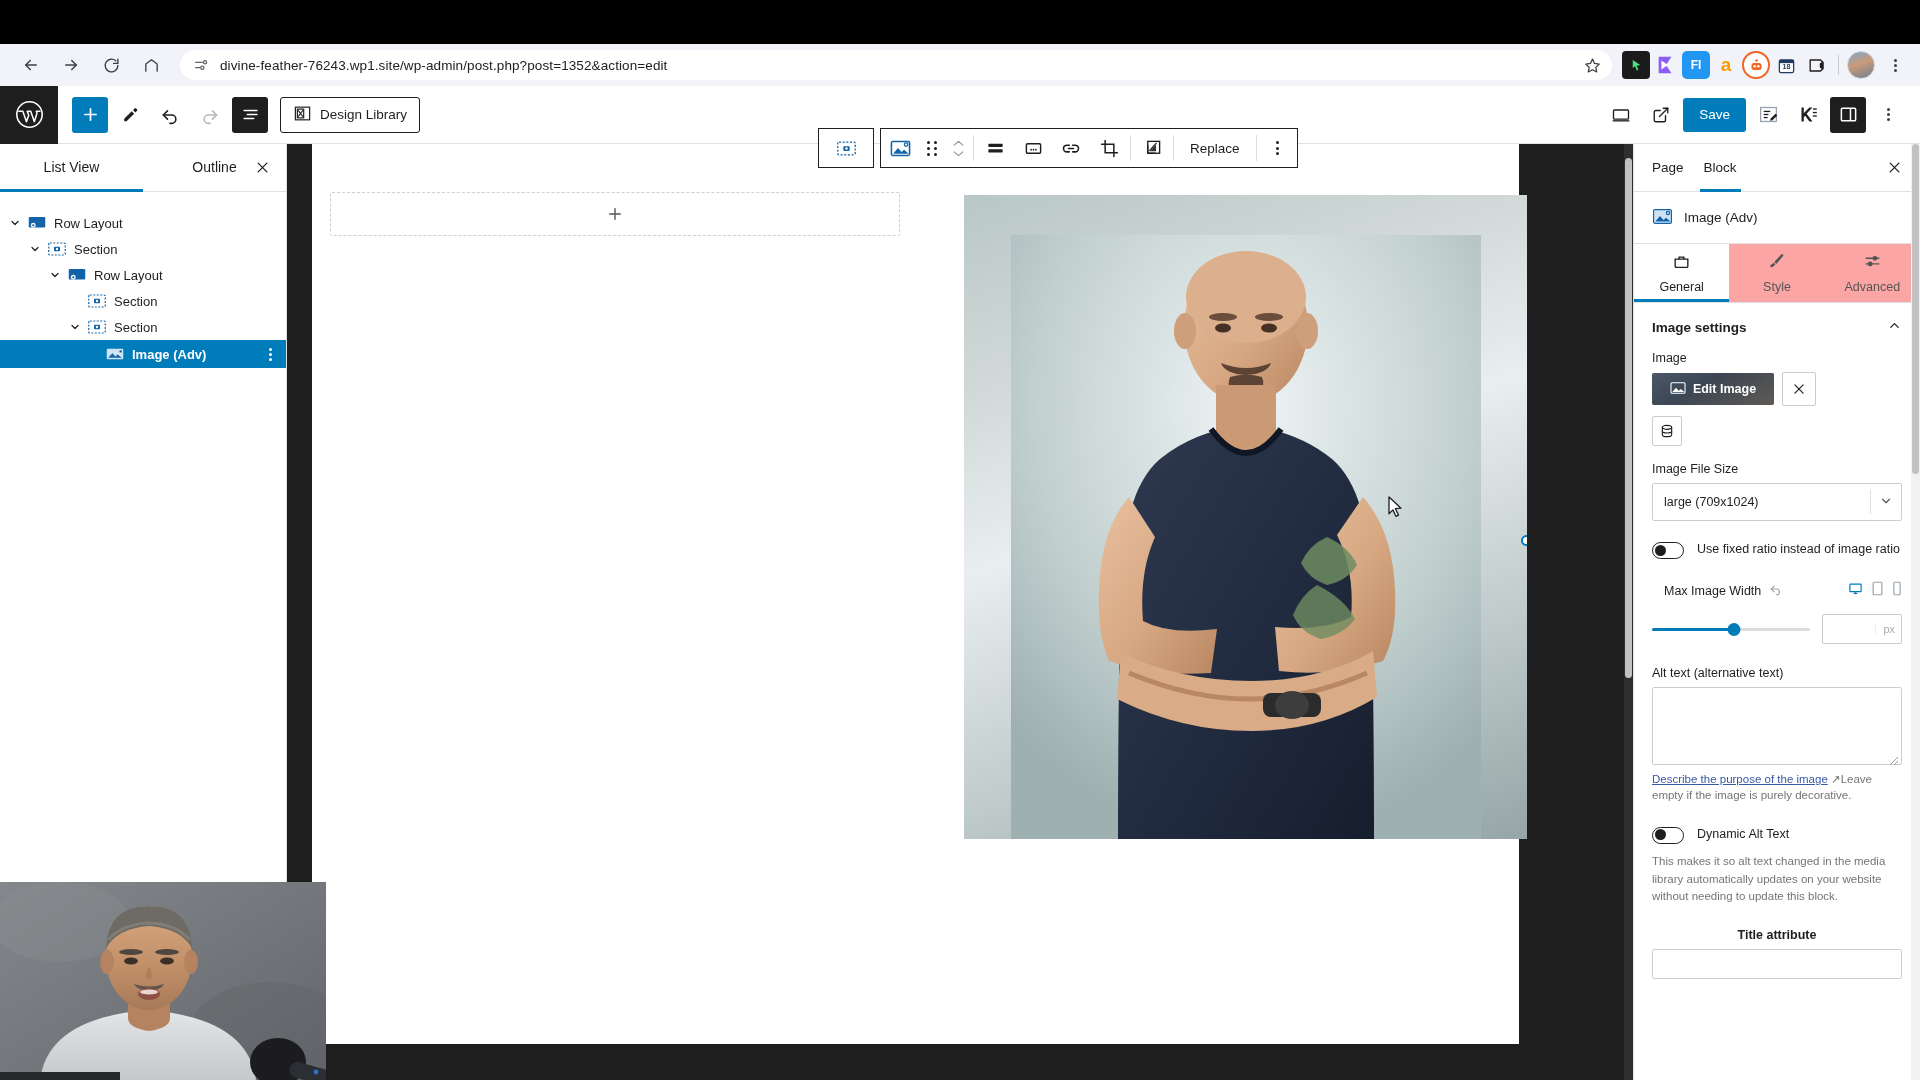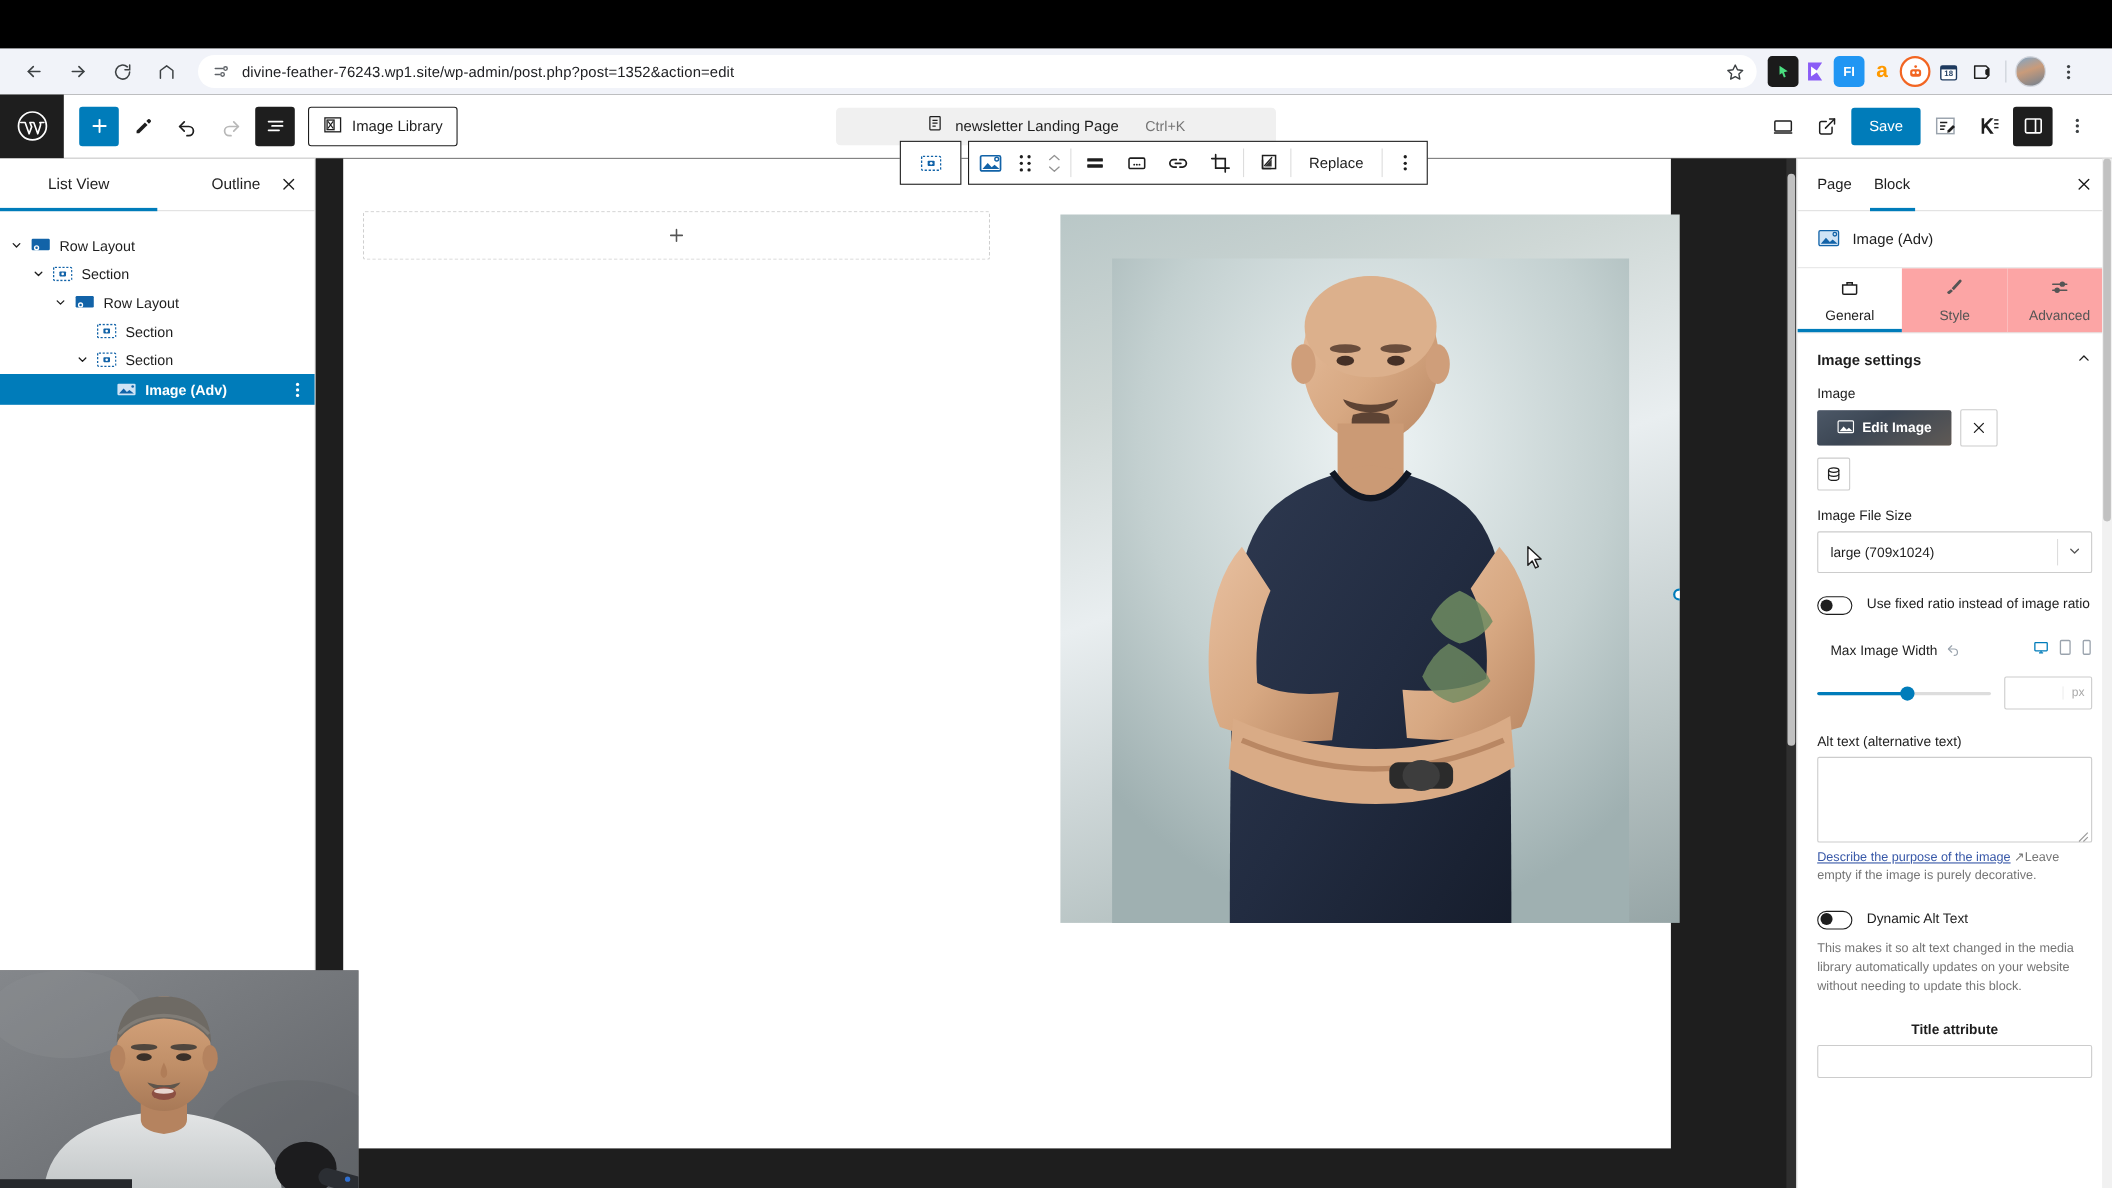--- a/index.html
+++ b/index.html
@@ -40,21 +40,21 @@
   }
   .omnibox-url {
     font-size: 13.5px; color: #202124; white-space: nowrap;
     letter-spacing: 0.1px;
   }
   .star-btn {
     position: absolute; right: 8px; width: 24px; height: 24px;
     display: flex; align-items: center; justify-content: center;
     color: #3c4043;
   }
-  .ext-icons { display: flex; align-items: center; gap: 2px; padding-right: 18px; }
+  .ext-icons { display: flex; align-items: center; gap: 2px; padding-right: 3px; }
   .ext-icon {
     width: 28px; height: 28px; border-radius: 4px;
     display: flex; align-items: center; justify-content: center;
     font-size: 11px; font-weight: bold; color: #fff;
     overflow: hidden;
   }
   .ext-sep { width: 1px; height: 20px; background: #c8ccd4; margin: 0 6px; }
   .avatar-btn {
     width: 28px; height: 28px; border-radius: 50%;
     background: linear-gradient(160deg,#7ea6c9 0%, #c99b7a 45%, #6e7f90 100%);
@@ -474,36 +474,24 @@
           </svg>
       </div>
       <div class="design-library-btn">
         <span>
           <svg width="19" height="19" viewBox="0 0 24 24" fill="none" stroke="#1e1e1e" stroke-width="1.5">
               <rect x="3" y="4" width="18" height="16"></rect>
               <rect x="5.5" y="6.5" width="8" height="11" fill="none"></rect>
               <path d="M6.5 8l6 8M12.5 8l-6 8" stroke-width="1.3"></path>
             </svg>
         </span>
-        <span>Image Library</span>
-      </div>
-    </div>
-
-    <div class="hdr-center">
-      <span>
-        <svg width="16" height="16" viewBox="0 0 24 24" fill="none" stroke="#1e1e1e" stroke-width="1.7">
-            <rect x="5" y="3" width="14" height="18" rx="1"></rect>
-            <line x1="8.5" y1="8" x2="15.5" y2="8"></line>
-            <line x1="8.5" y1="12" x2="15.5" y2="12"></line>
-            <line x1="8.5" y1="16" x2="13" y2="16"></line>
-          </svg>
-      </span>
-      <span class="doc-title">newsletter Landing Page</span>
-      <span class="shortcut">Ctrl+K</span>
-    </div>
+        <span>Design Library</span>
+      </div>
+    </div>
+
 
     <div class="hdr-right">
       <div class="tool-btn">
         <svg width="20" height="20" viewBox="0 0 24 24" fill="none" stroke="currentColor" stroke-width="1.6">
             <rect x="3" y="6" width="18" height="11" rx="1"></rect>
             <line x1="2" y1="19" x2="22" y2="19"></line>
           </svg>
       </div>
       <div class="tool-btn">
         <svg width="18" height="18" viewBox="0 0 24 24" fill="none" stroke="currentColor" stroke-width="1.8" stroke-linecap="round" stroke-linejoin="round">

